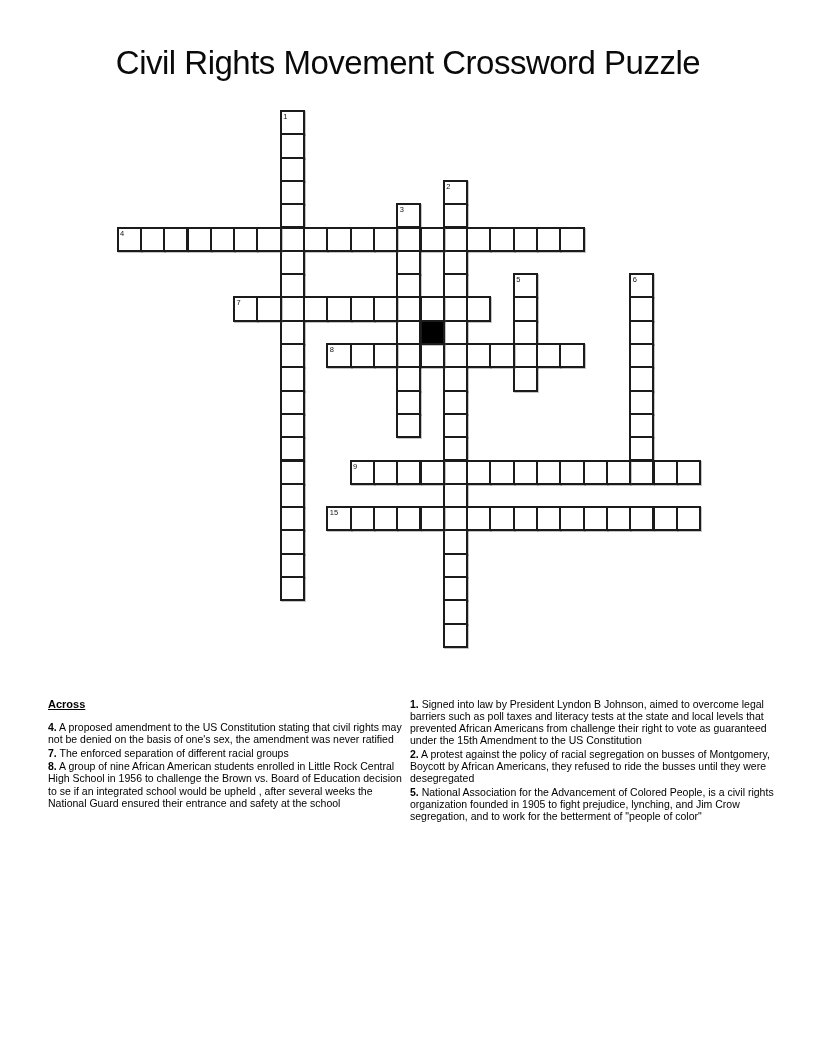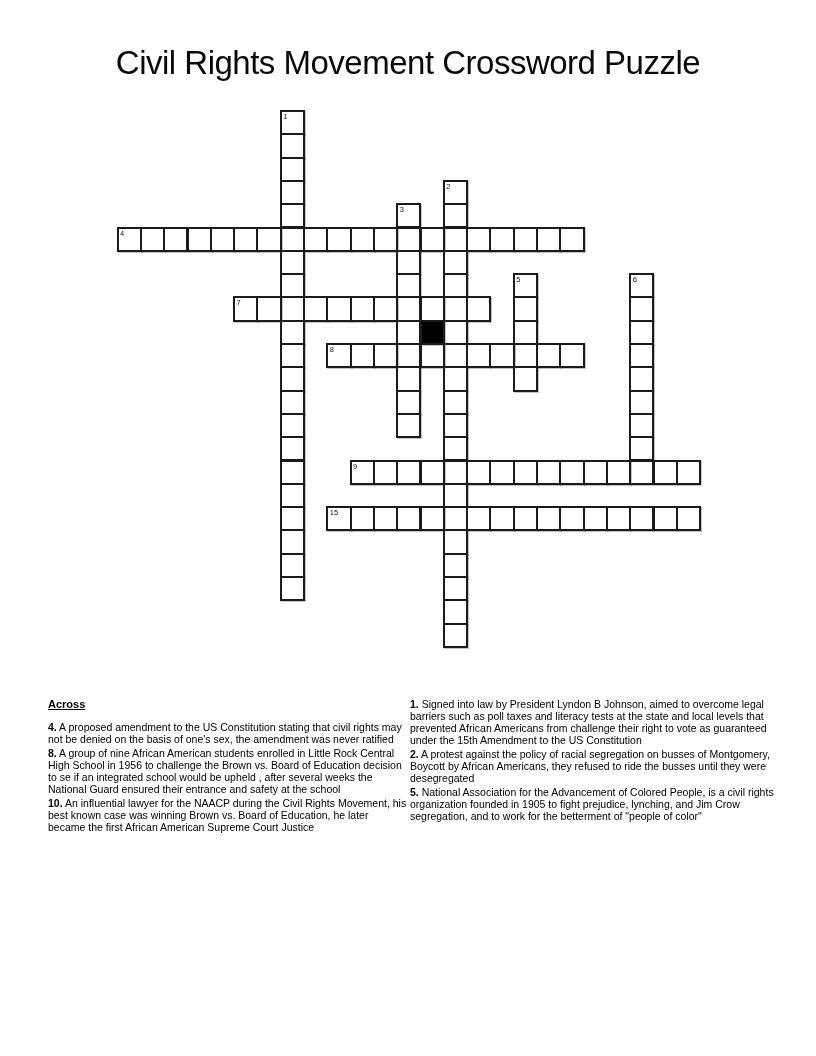--- a/index.html
+++ b/index.html
@@ -205,21 +205,21 @@
     <div class="cell" style="left: 605.9px; top: 506.1px; width: 25.3px; height: 25.3px; border-color: rgb(27, 27, 27); background: rgb(255, 255, 255);"></div>
     <div class="cell" style="left: 629.2px; top: 506.1px; width: 25.3px; height: 25.3px; border-color: rgb(27, 27, 27); background: rgb(255, 255, 255);"></div>
     <div class="cell" style="left: 652.5px; top: 506.1px; width: 25.3px; height: 25.3px; border-color: rgb(27, 27, 27); background: rgb(255, 255, 255);"></div>
     <div class="cell" style="left: 675.8px; top: 506.1px; width: 25.3px; height: 25.3px; border-color: rgb(27, 27, 27); background: rgb(255, 255, 255);"></div>
     <div class="cell black" style="left: 419.5px; top: 319.7px; width: 25.3px; height: 25.3px; border-color: rgb(27, 27, 27); background: rgb(0, 0, 0);"></div>
   </div>
 
 <div class="clues-col across">
   <div class="clue-header">Across</div>
   <p class="clue"><b>4.</b> <span>A proposed amendment to the US Constitution stating that civil rights may not be denied on the basis of one's sex, the amendment was never ratified</span></p>
+  <p class="clue"><b>7.</b> <span>The enforced separation of different racial groups</span></p>
   <p class="clue"><b>8.</b> <span>A group of nine African American students enrolled in Little Rock Central High School in 1956 to challenge the Brown vs. Board of Education decision to se if an integrated school would be upheld , after several weeks the National Guard ensured their entrance and safety at the school</span></p>
-  <p class="clue"><b>10.</b> <span>An influential lawyer for the NAACP during the Civil Rights Movement, his best known case was winning Brown vs. Board of Education, he later became the first African American Supreme Court Justice</span></p>
 </div>
 
 <div class="clues-col down">
   <p class="clue"><b>1.</b> <span>Signed into law by President Lyndon B Johnson, aimed to overcome legal barriers such as poll taxes and literacy tests at the state and local levels that prevented African Americans from challenge their right to vote as guaranteed under the 15th Amendment to the US Constitution</span></p>
   <p class="clue"><b>2.</b> <span>A protest against the policy of racial segregation on busses of Montgomery, Boycott by African Americans, they refused to ride the busses until they were desegregated</span></p>
   <p class="clue"><b>5.</b> <span>National Association for the Advancement of Colored People, is a civil rights organization founded in 1905 to fight prejudice, lynching, and Jim Crow segregation, and to work for the betterment of "people of color"</span></p>
 </div>
 
 </body></html>

